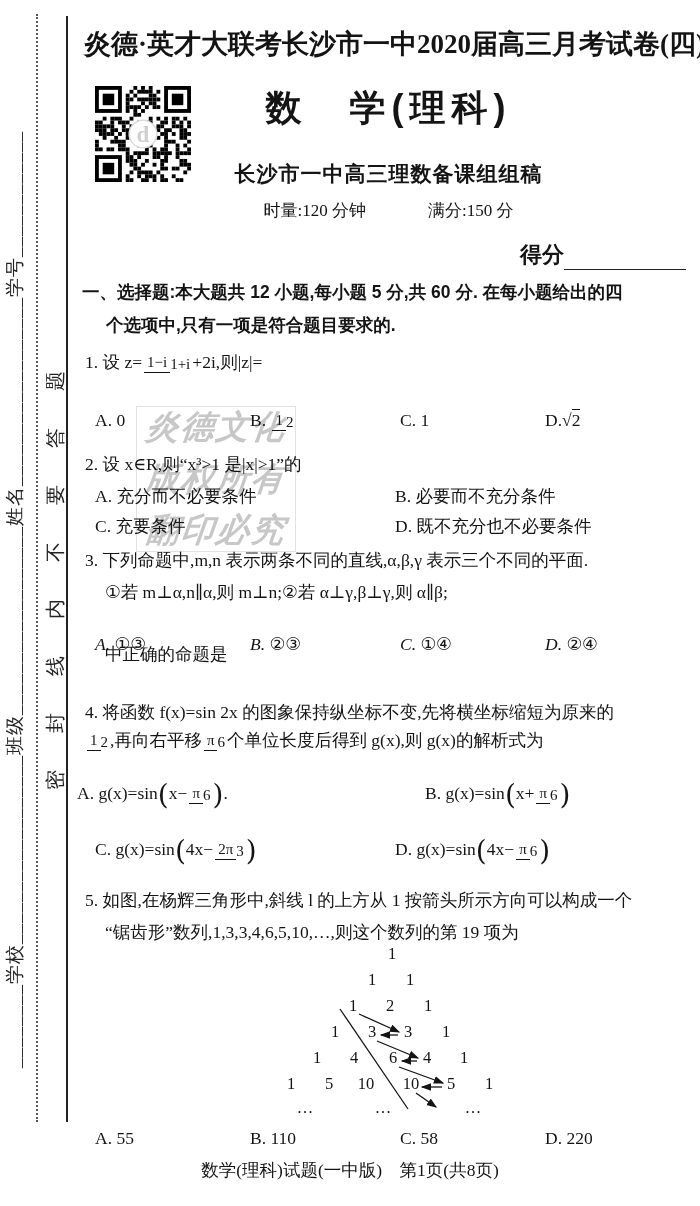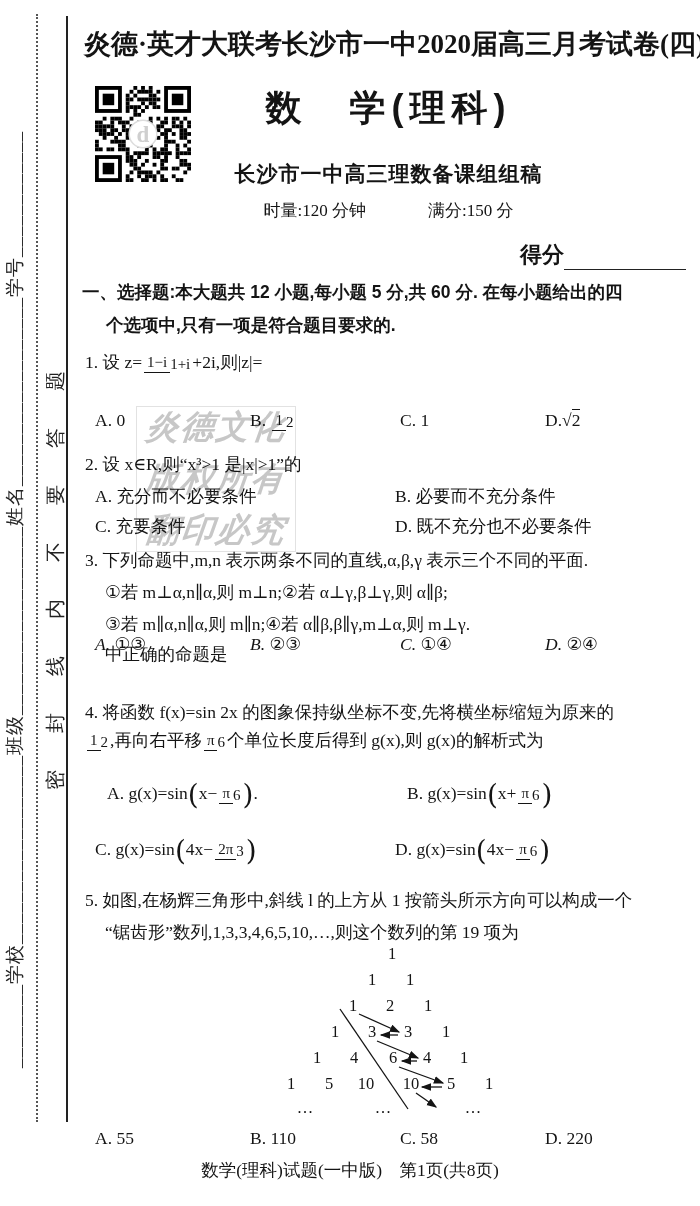--- a/index.html
+++ b/index.html
@@ -336,40 +336,39 @@
     <span class="w300">A. 充分而不必要条件</span>
     <span>B. 必要而不充分条件</span>
   </div>
   <div class="abs optrow z" style="left:95px;top:514px;">
     <span class="w300">C. 充要条件</span>
     <span>D. 既不充分也不必要条件</span>
   </div>
 
   <div class="abs stem z" style="left:85px;top:548px;">3. 下列命题中,m,n 表示两条不同的直线,α,β,γ 表示三个不同的平面.</div>
   <div class="abs stem z" style="left:105px;top:580px;">①若 m⊥α,n∥α,则 m⊥n;②若 α⊥γ,β⊥γ,则 α∥β;</div>
-  <div class="abs stem z" style="left:105px;top:612px;">③若 m∥α,n∥α,则 m∥n;④若 α∥β,β∥γ,m⊥α,则 m⊥γ.</div>
   <div class="abs stem z" style="left:105px;top:642px;">中正确的命题是</div>
   <div class="abs optrow z" style="left:95px;top:634px;font-style:italic;">
     <span class="c1">A. ①③</span>
     <span class="c2">B. ②③</span>
     <span class="c3">C. ①④</span>
     <span>D. ②④</span>
   </div>
 
   <div class="abs stem z" style="left:85px;top:700px;">4. 将函数 f(x)=sin 2x 的图象保持纵坐标不变,先将横坐标缩短为原来的</div>
   <div class="abs stem z" style="left:85px;top:728px;">
     <span class="frac">
         <span class="fnum">1</span>
         <span class="fden">2</span>
       </span><span>,再向右平移</span><span class="frac">
         <span class="fnum">π</span>
         <span class="fden">6</span>
       </span><span>个单位长度后得到 g(x),则 g(x)的解析式为</span>
   </div>
-  <div class="abs optrow z" style="left:107px;top:782px;align-items:center;">
+  <div class="abs optrow z" style="left:77px;top:782px;align-items:center;gap:48px;">
     <span class="w300"><span>A. g(x)=sin</span><span class="paren">(</span><span>x−</span><span class="frac">
           <span class="fnum">π</span>
           <span class="fden">6</span>
         </span><span class="paren">)</span><span>.</span></span>
     <span><span>B. g(x)=sin</span><span class="paren">(</span><span>x+</span><span class="frac">
           <span class="fnum">π</span>
           <span class="fden">6</span>
         </span><span class="paren">)</span></span>
   </div>
   <div class="abs optrow z" style="left:95px;top:838px;align-items:center;">

